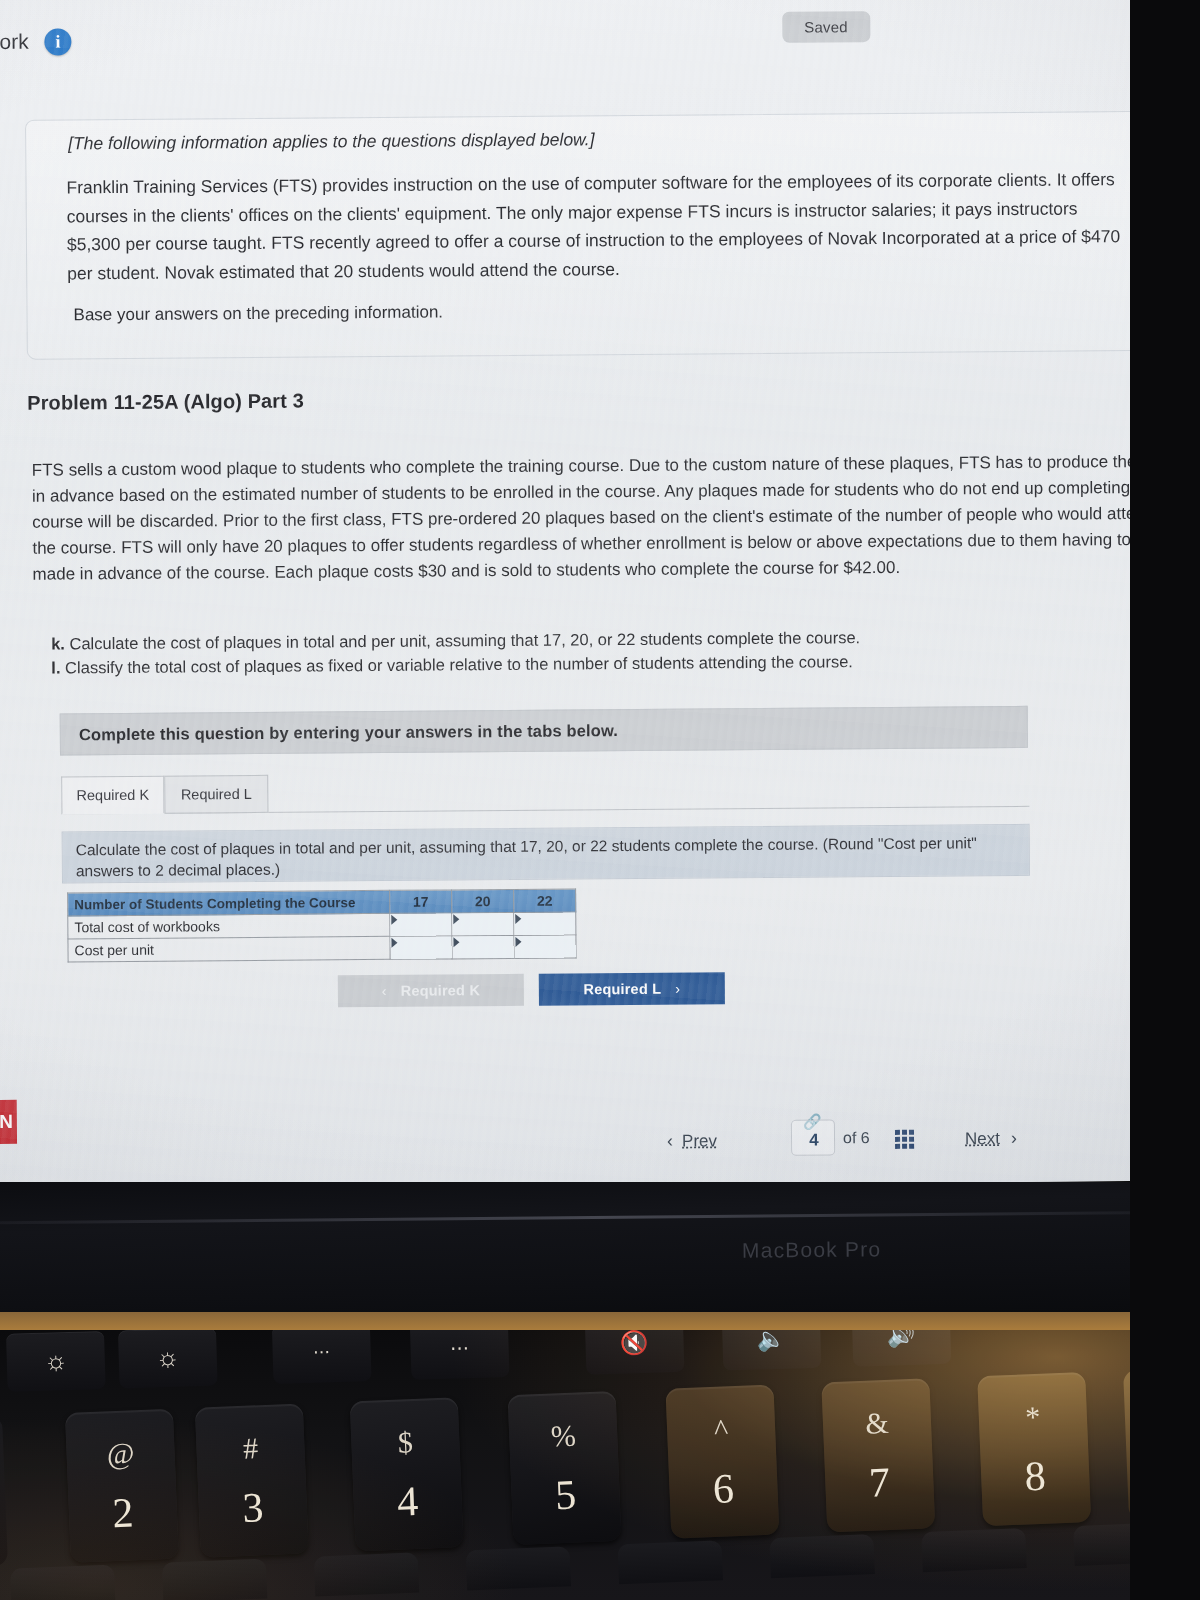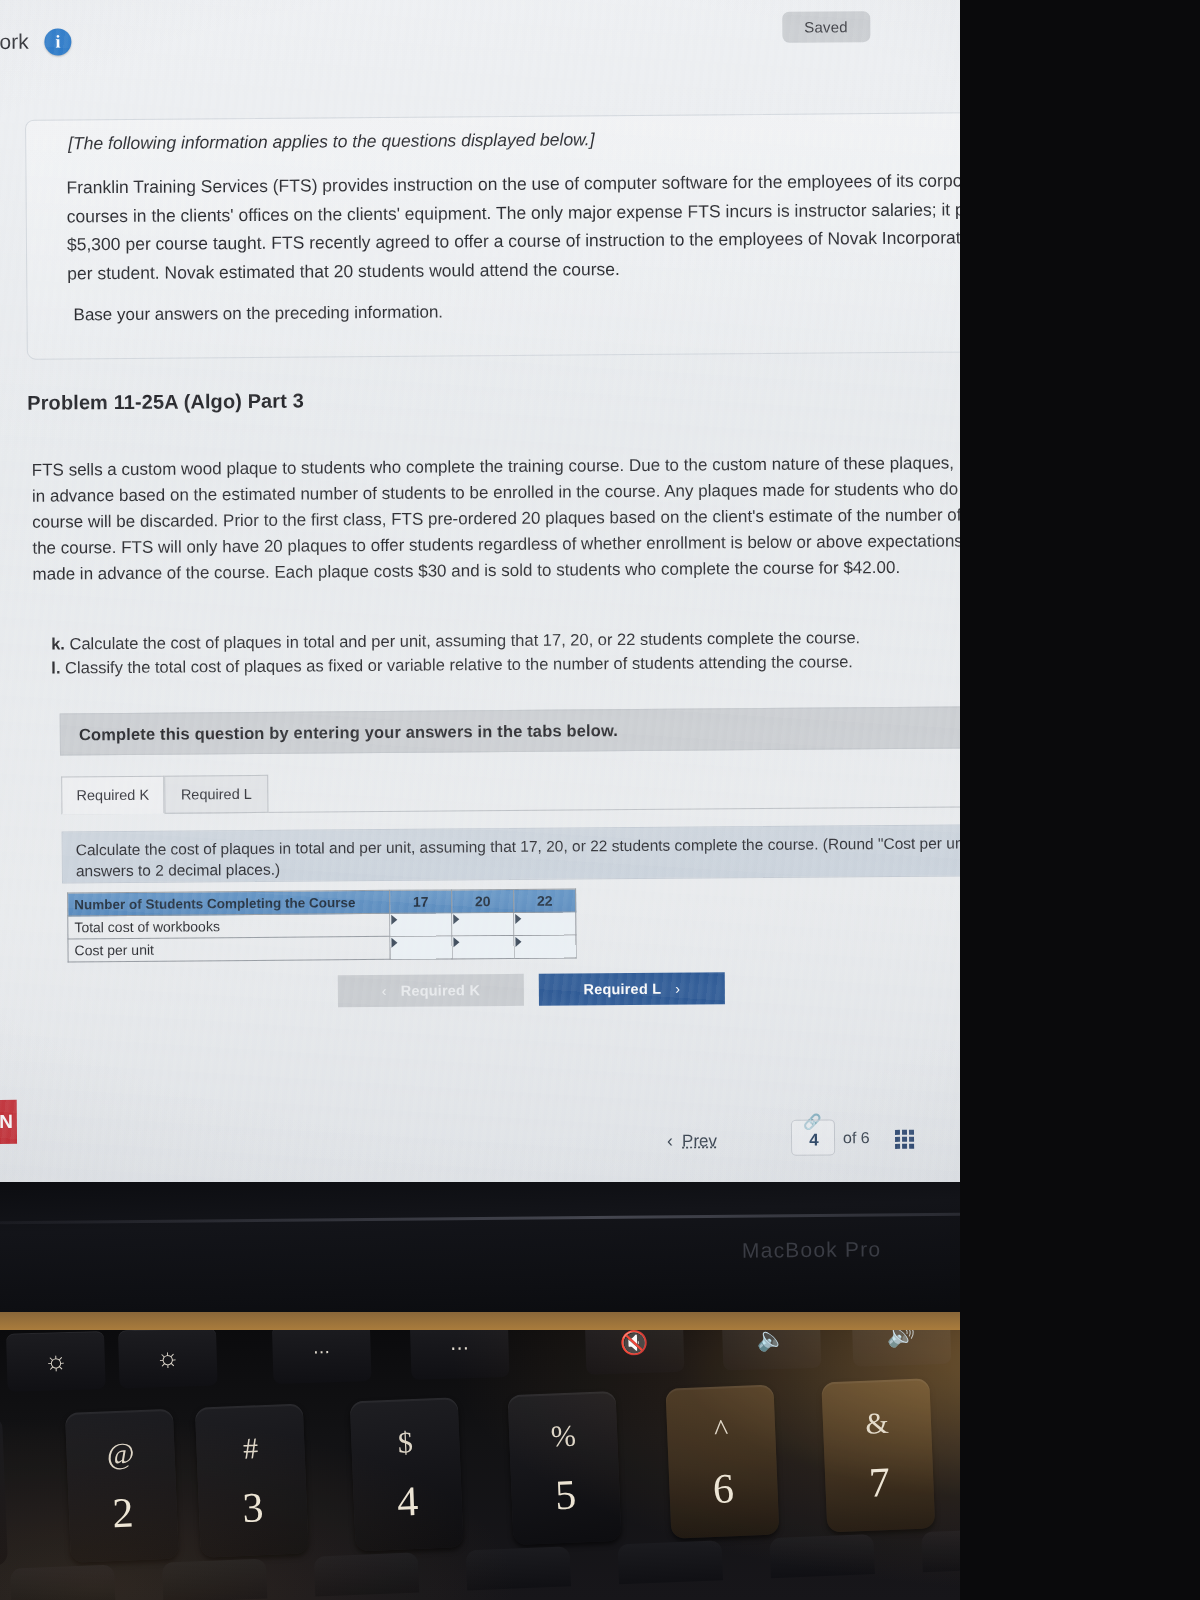--- a/index.html
+++ b/index.html
@@ -6,21 +6,21 @@
   html, body {
     width: 1200px; height: 1600px;
     overflow: hidden;
     background: #0a0a0c;
     font-family: "Liberation Sans", sans-serif;
   }
 
   
   #photo {
     position: relative;
-    width: 960px; height: 1600px;
+    width: 1130px; height: 1600px;
     overflow: hidden;
     background: #090909;
   }
 
   
   #screen {
     position: absolute;
     left: -12px; top: -8px;
     width: 1225px; height: 1198px;
     background: #e9ebee;

